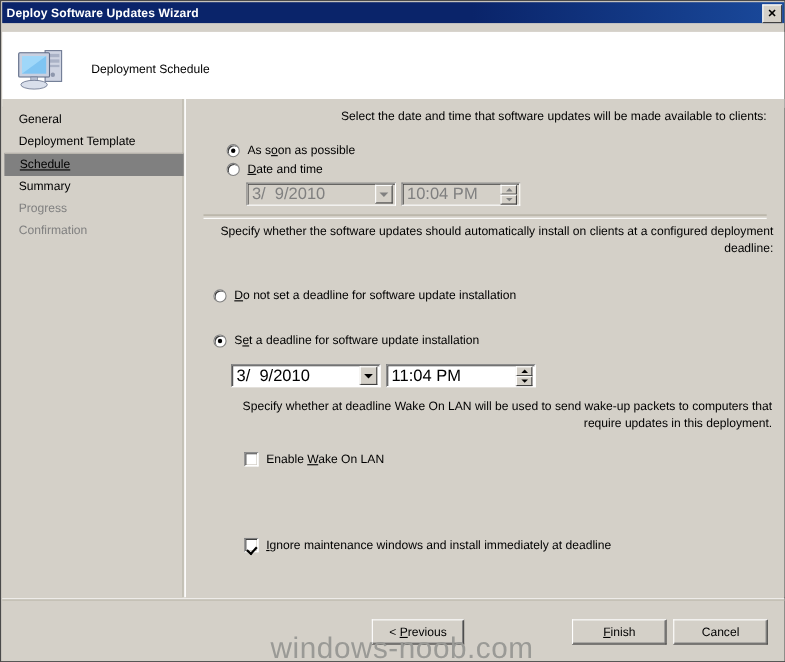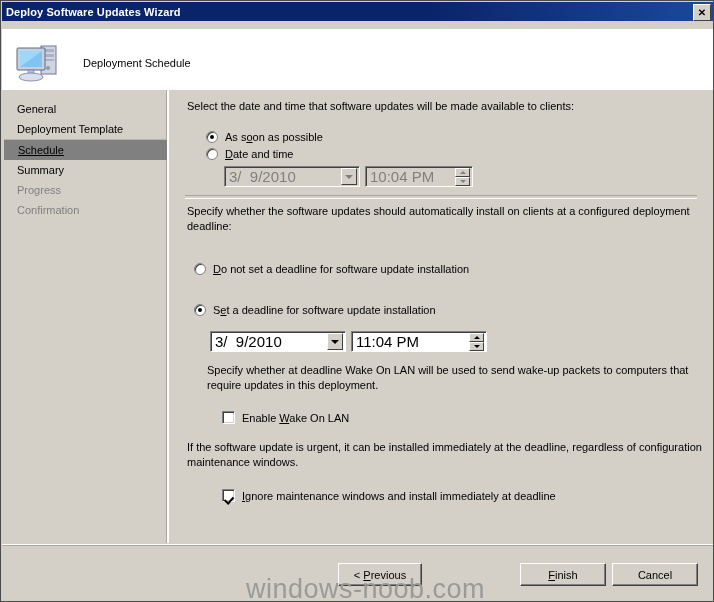--- a/index.html
+++ b/index.html
@@ -119,20 +119,21 @@
     width: 546px;
     height: 453px;
     background: #d4d0c8;
     border-left: 1px solid #ffffff;
   }
   .body-text {
     position: absolute;
     font-size: 11px;
     color: #000000;
     line-height: 15px;
+    text-align: right;
   }
   .sep {
     position: absolute;
     height: 2px;
     border-top: 1px solid #aca899;
     border-bottom: 1px solid #ffffff;
   }
 
   
   .opt-row {
@@ -430,24 +431,20 @@
     <div class="body-text" style="left:38px; top:273px; width:495px;">
       <span>Specify whether at deadline Wake On LAN will be used to send wake-up packets to computers</span>
       <span>that require updates in this deployment.</span>
     </div>
 
     <div class="opt-row" style="left:53px; top:320px;">
       <span class="checkbox"></span>
       <span class="opt-label">Enable <u>W</u>ake On LAN</span>
     </div>
 
-    <div class="body-text" style="left:18px; top:350px; width:516px;">
-      <span>If the software update is urgent, it can be installed immediately at the deadline, regardless of</span>
-      <span>configuration maintenance windows.</span>
-    </div>
 
     <div class="opt-row" style="left:53px; top:398px;">
       <span class="checkbox checked"></span>
       <span class="opt-label"><u>I</u>gnore maintenance windows and install immediately at deadline</span>
     </div>
 
   </div>
 
   <div id="footer">
     <div id="footer-line"></div>

